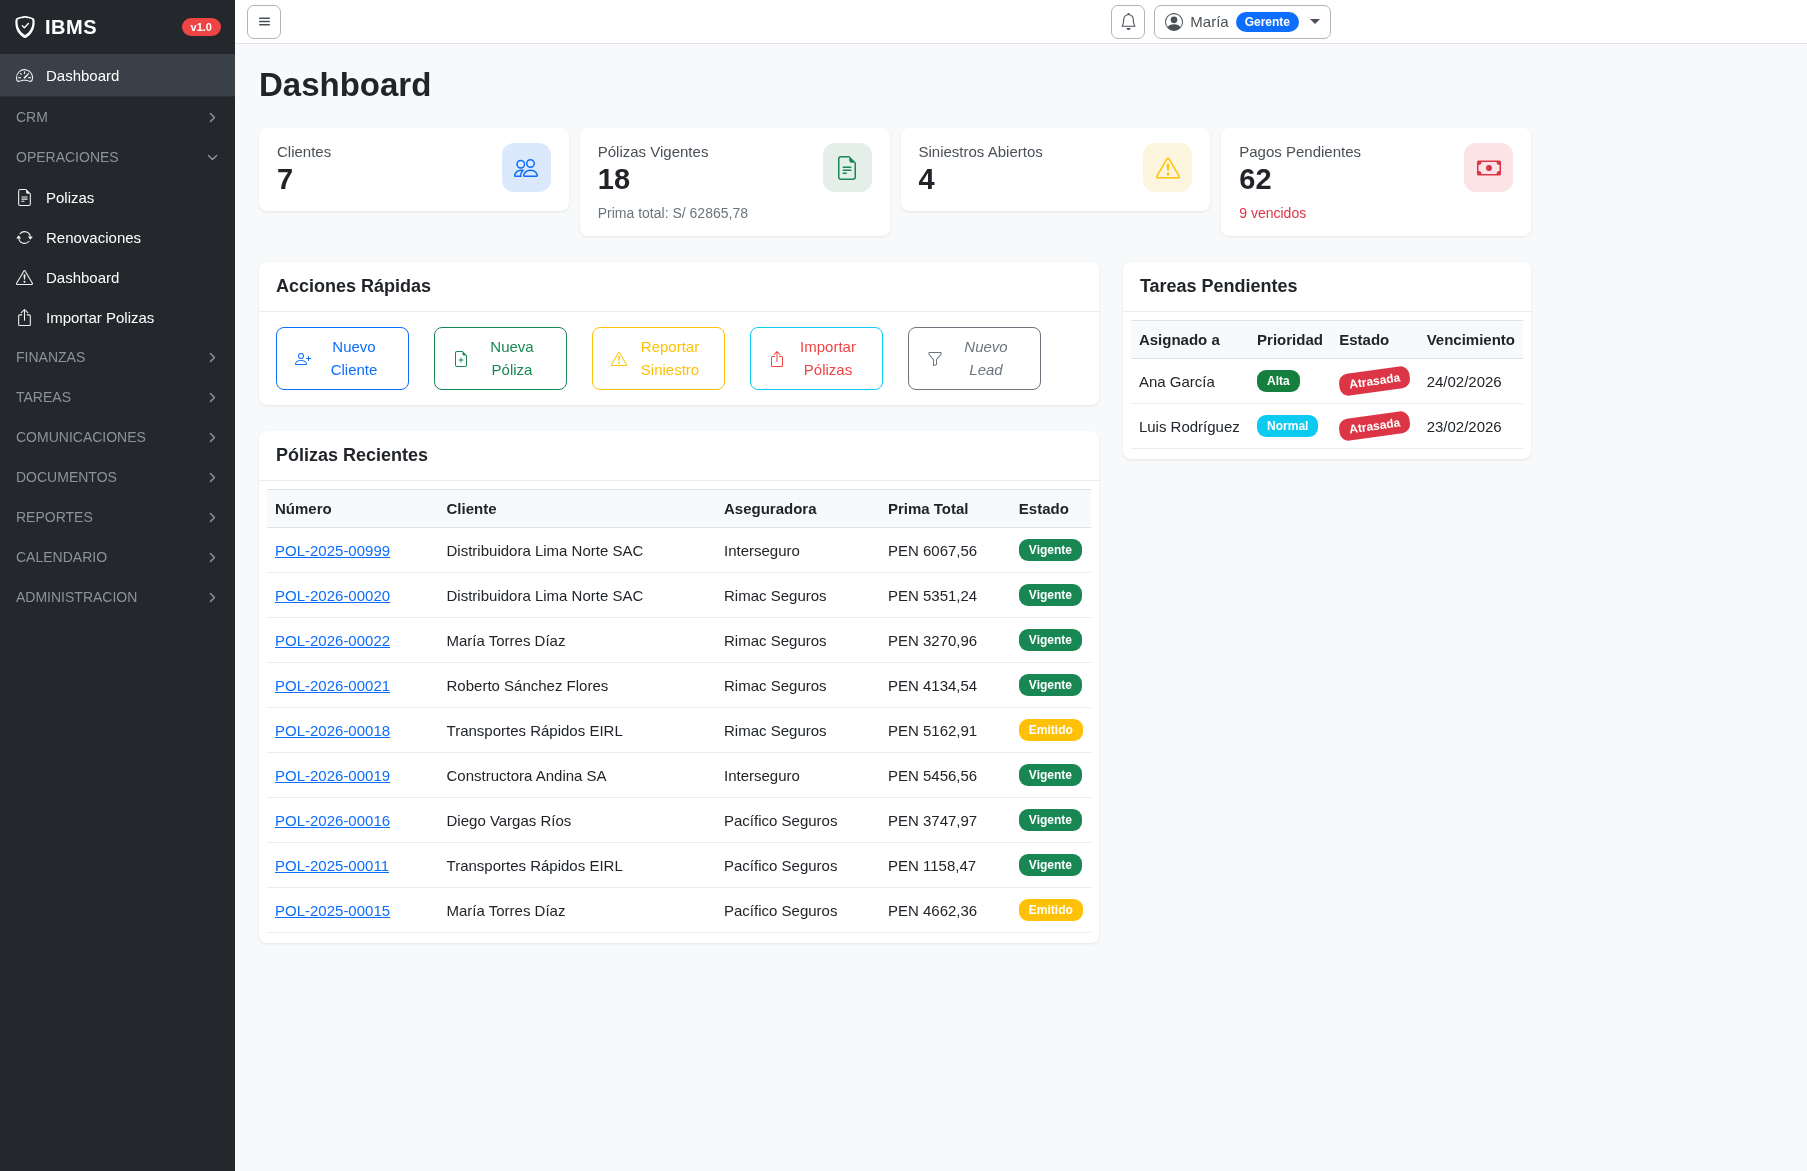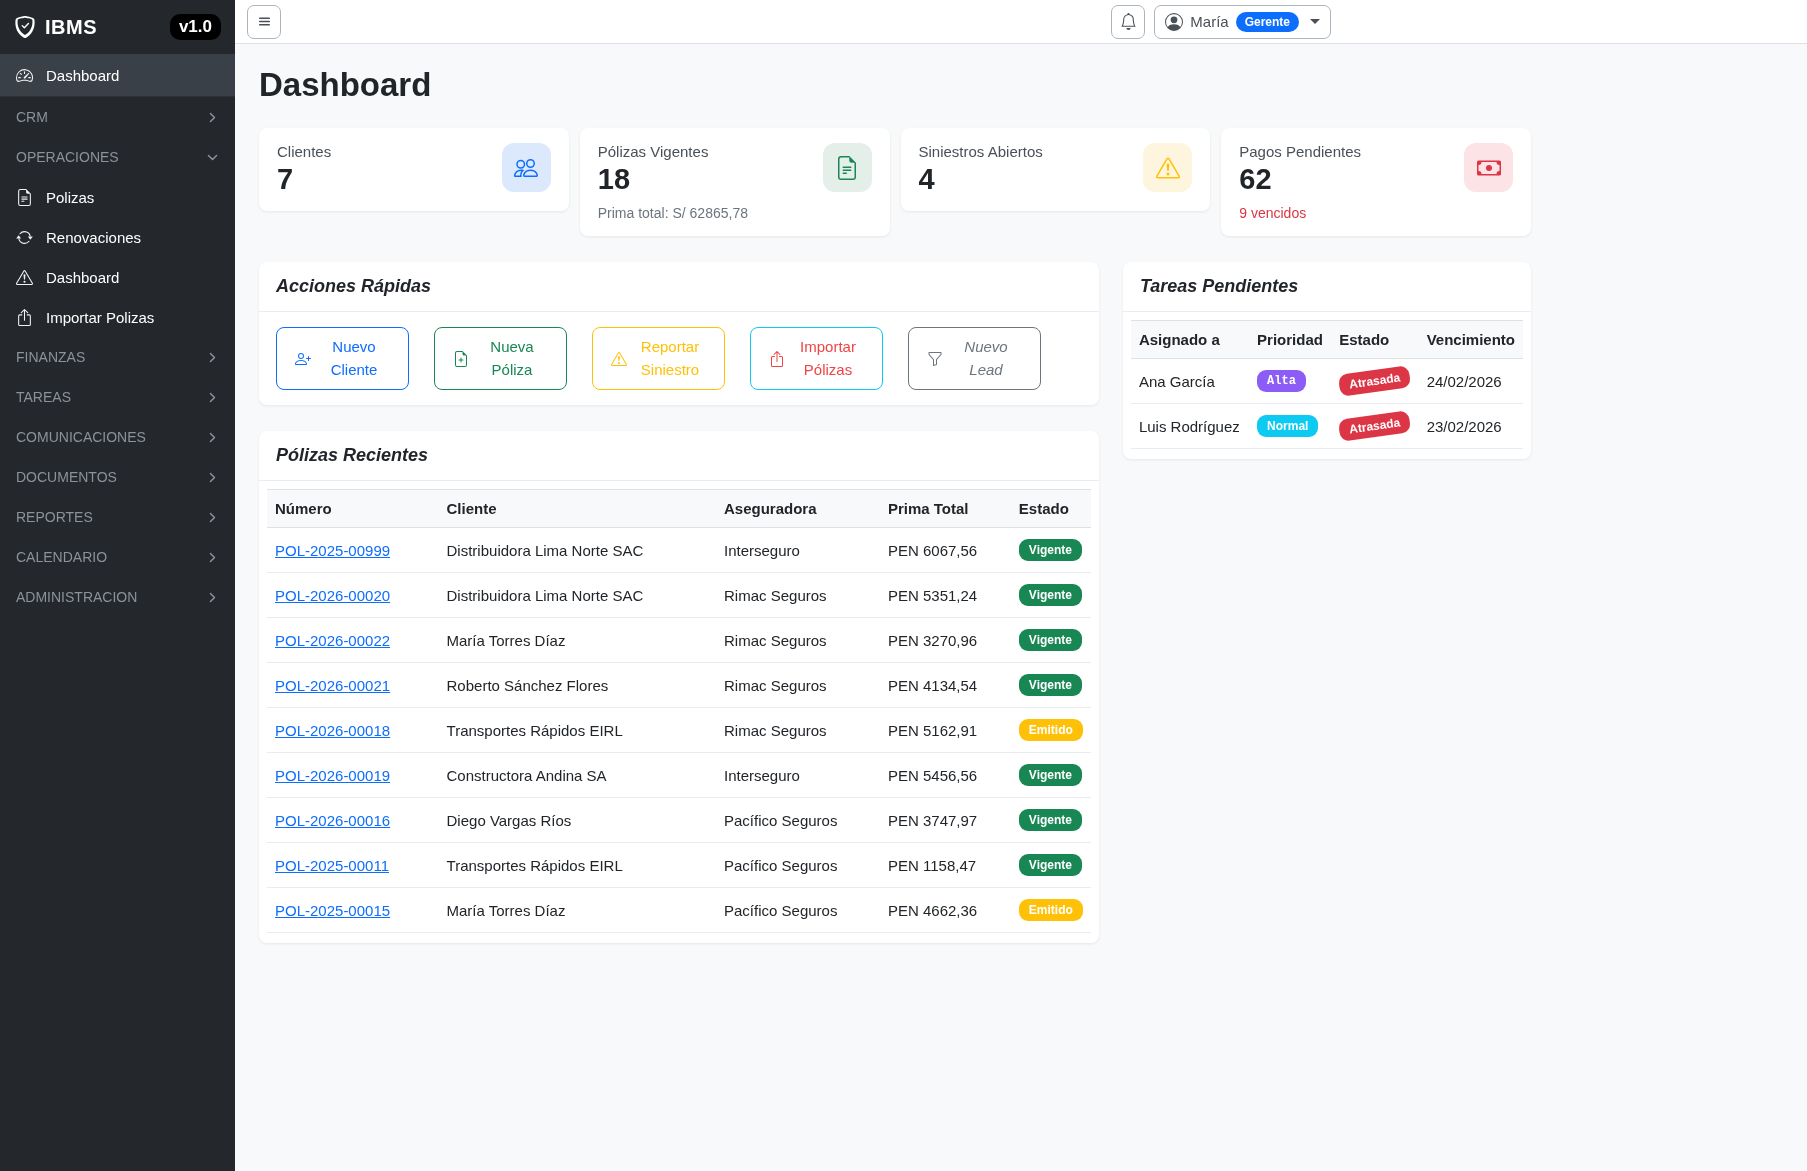--- a/index.html
+++ b/index.html
@@ -7,21 +7,21 @@
   body { font-family:"Liberation Sans", sans-serif; background:#f8f9fa; color:#212529; }
 
   .app { display:flex; width:100%; height:100%; }
 
   
   .sidebar { width:235px; min-width:235px; background:#24282c; color:#fff; display:flex; flex-direction:column; }
   .sidebar-logo { height:55px; display:flex; align-items:center; padding:0 14px; border-bottom:1px solid #3a4047; }
   .logo-icon { width:22px; height:22px; margin-right:9px; color:#fff; }
   .logo-icon svg { width:100%; height:100%; }
   .brand-name { font-size:20px; font-weight:bold; letter-spacing:.5px; }
-  .version-badge { margin-left:auto; background:#000000; color:#fff; font-size:17px; font-weight:bold; padding:3px 9px; border-radius:10px; }
+  .version-badge { margin-left:auto; background:#ef4444; color:#fff; font-size:11px; font-weight:bold; padding:3px 9px; border-radius:10px; }
   .nav { flex:1; }
   .nav-link { display:flex; align-items:center; height:42px; padding:0 16px; font-size:15px; color:#fff; cursor:pointer; }
   .nav-link.active { background:#3a4047; border-bottom:1px solid #2c3136; }
   .nav-link .nav-icon { width:17px; height:17px; margin-right:13px; display:inline-flex; color:#f1f3f5; }
   .nav-link .nav-icon svg { width:100%; height:100%; }
   .nav-link.sub { height:40px; }
   .nav-section { display:flex; align-items:center; height:40px; padding:0 16px; font-size:14px; color:#8b929a; cursor:pointer; }
   .nav-section .chev { margin-left:auto; width:13px; height:13px; color:#8b929a; display:inline-flex; }
   .nav-section .chev svg { width:100%; height:100%; }
 
@@ -50,21 +50,21 @@
   .stat-value { font-size:29px; font-weight:bold; color:#212529; line-height:1.15; }
   .stat-sub { font-size:14px; color:#6c757d; margin-top:9px; }
   .icon-box { width:49px; height:49px; border-radius:12px; display:flex; align-items:center; justify-content:center; }
   .icon-box svg { width:24px; height:24px; }
 
   
   .mid-row { display:flex; gap:24px; margin-top:26px; align-items:flex-start; }
   .col-left { width:852px; display:flex; flex-direction:column; gap:26px; }
   .col-right { width:414px; }
   .panel { background:#fff; border-radius:8px; box-shadow:0 1px 3px rgba(0,0,0,.08); }
-  .panel-header { padding:14px 17px; border-bottom:1px solid #e9ecef; font-size:18px; font-weight:600; color:#212529;font-style:italic; }
+  .panel-header { padding:14px 17px; border-bottom:1px solid #e9ecef; font-size:18px; font-weight:600; color:#212529; }
   .panel-body { padding:15px 17px; }
 
   
   .qa-row { display:flex; gap:25px;align-items:center; }
   .qa-btn { background:#fff; border-radius:8px; border:1px solid; padding:8px 18px; font-size:15px; line-height:1.5; text-align:center; max-width:170px; cursor:pointer; display:flex; flex-wrap:wrap; justify-content:center; align-items:center; column-gap:7px; font-family:"Liberation Sans", sans-serif; }
   .qa-btn .qa-icon { display:inline-flex; width:16px; height:16px; }
   .qa-btn .qa-icon svg { width:100%; height:100%; }
   .qa-btn .qa-text { max-width:72px; }
 
   
@@ -447,21 +447,21 @@
                       <tr id="task-head">
                         <th style="width: 34%;">Asignado a</th>
                         <th style="width: 21%;">Prioridad</th>
                         <th style="width: 22%;">Estado</th>
                         <th style="width: 23%;">Vencimiento</th>
                       </tr>
                     </thead>
                   <tbody id="task-body">
                       <tr>
                         <td>Ana García</td>
-                        <td><span class="badge" style="background: #8b5cf6; font-family: Liberation Mono, monospace;">Alta</span></td>
+                        <td><span class="badge" style="background: #15803d;">Alta</span></td>
                         <td><span class="badge tilt" style="background: rgb(220, 53, 69);">Atrasada</span></td>
                         <td>24/02/2026</td>
                       </tr>
                       <tr>
                         <td>Luis Rodríguez</td>
                         <td><span class="badge" style="background: rgb(13, 202, 240);">Normal</span></td>
                         <td><span class="badge tilt" style="background: rgb(220, 53, 69);">Atrasada</span></td>
                         <td>23/02/2026</td>
                       </tr>
                     </tbody>

